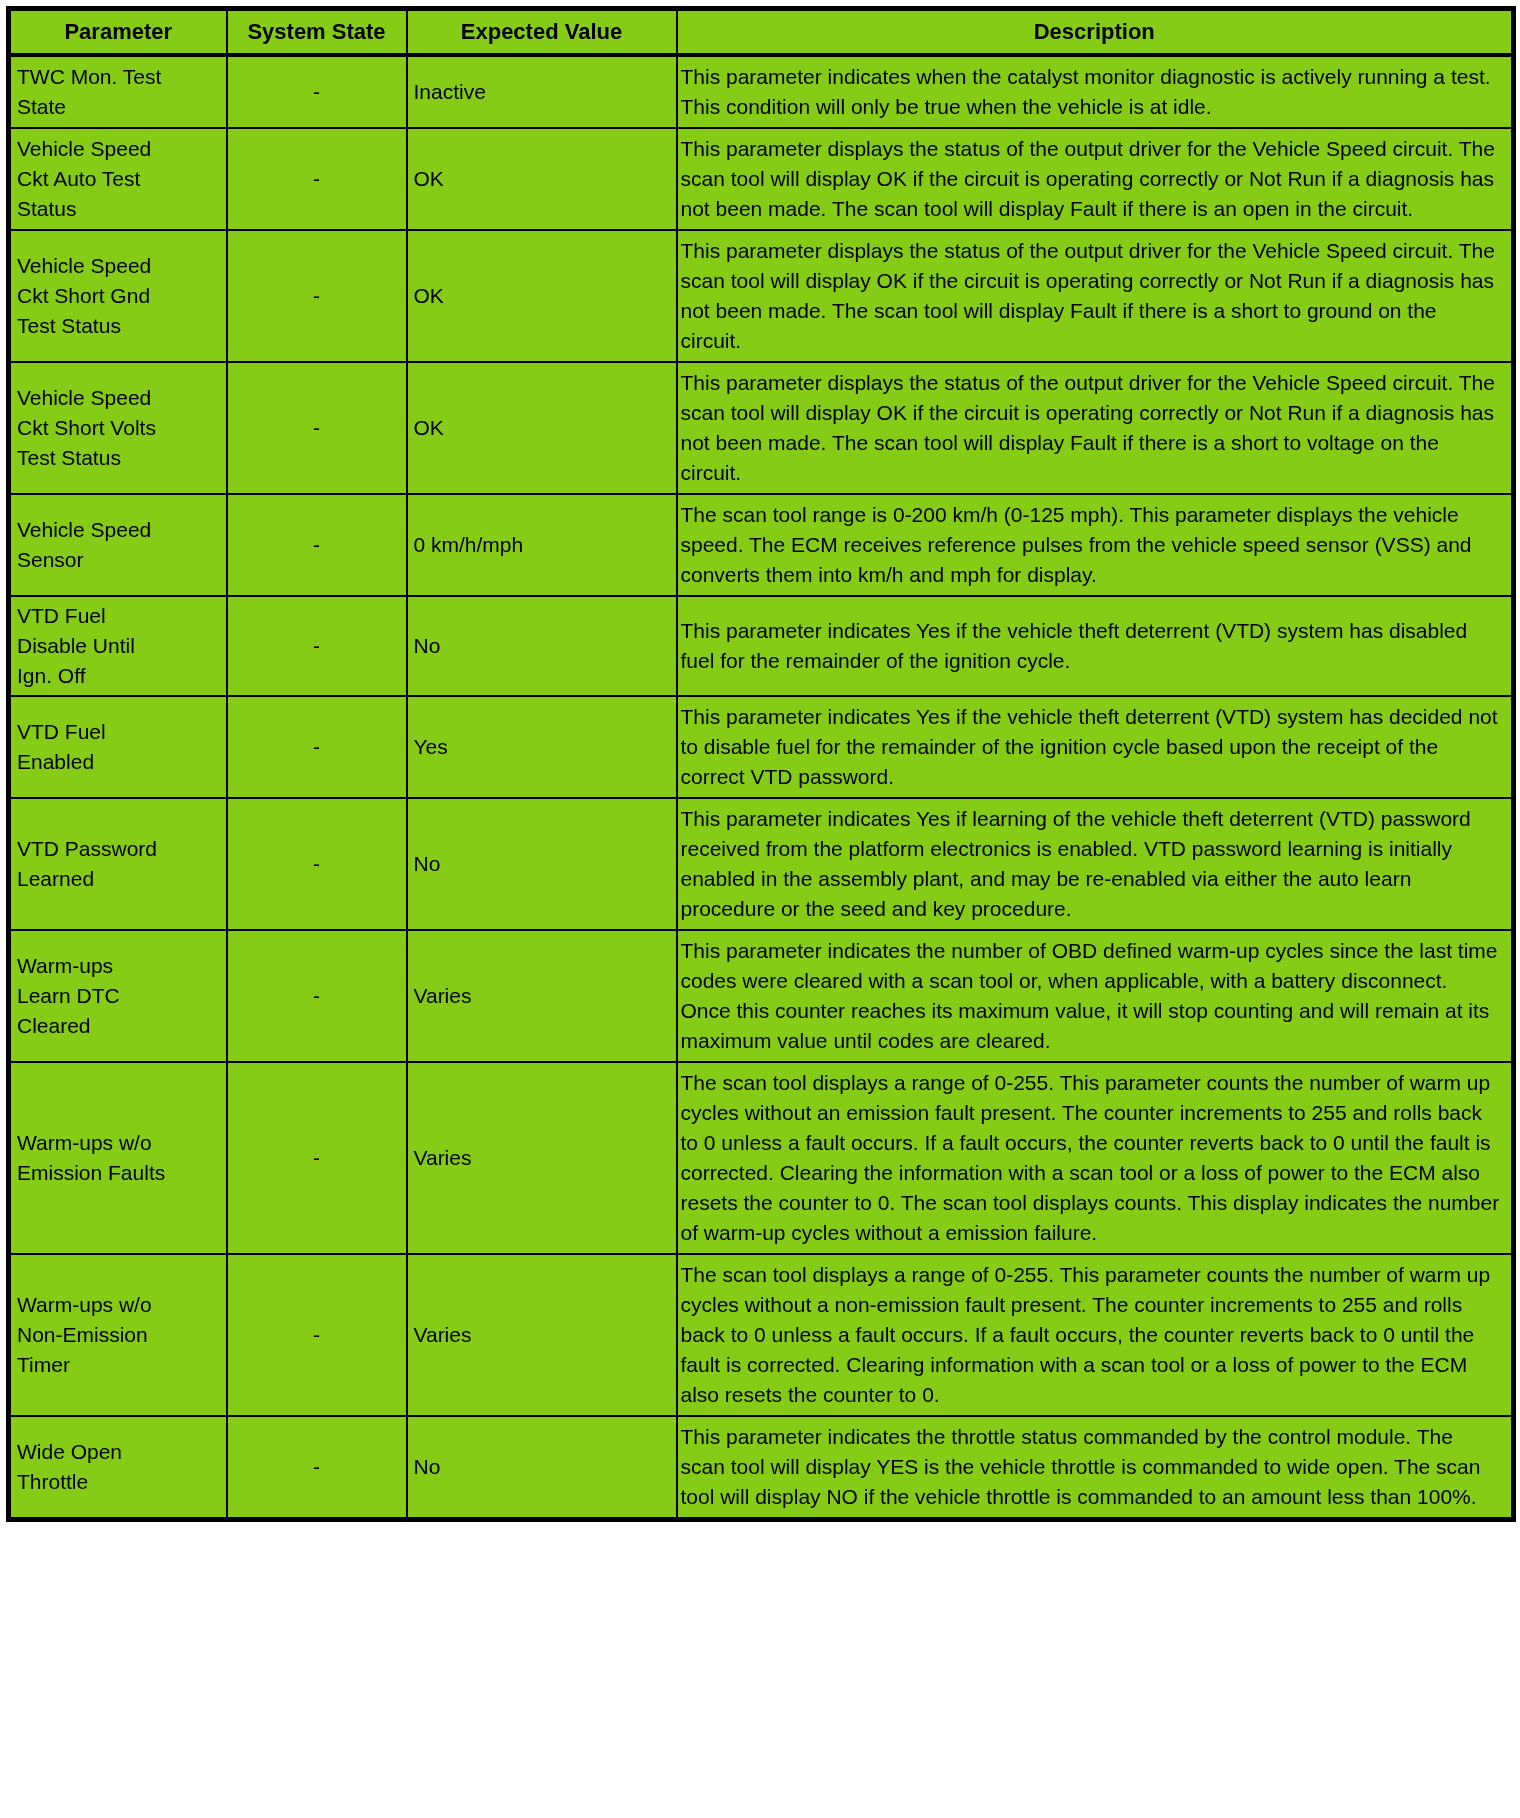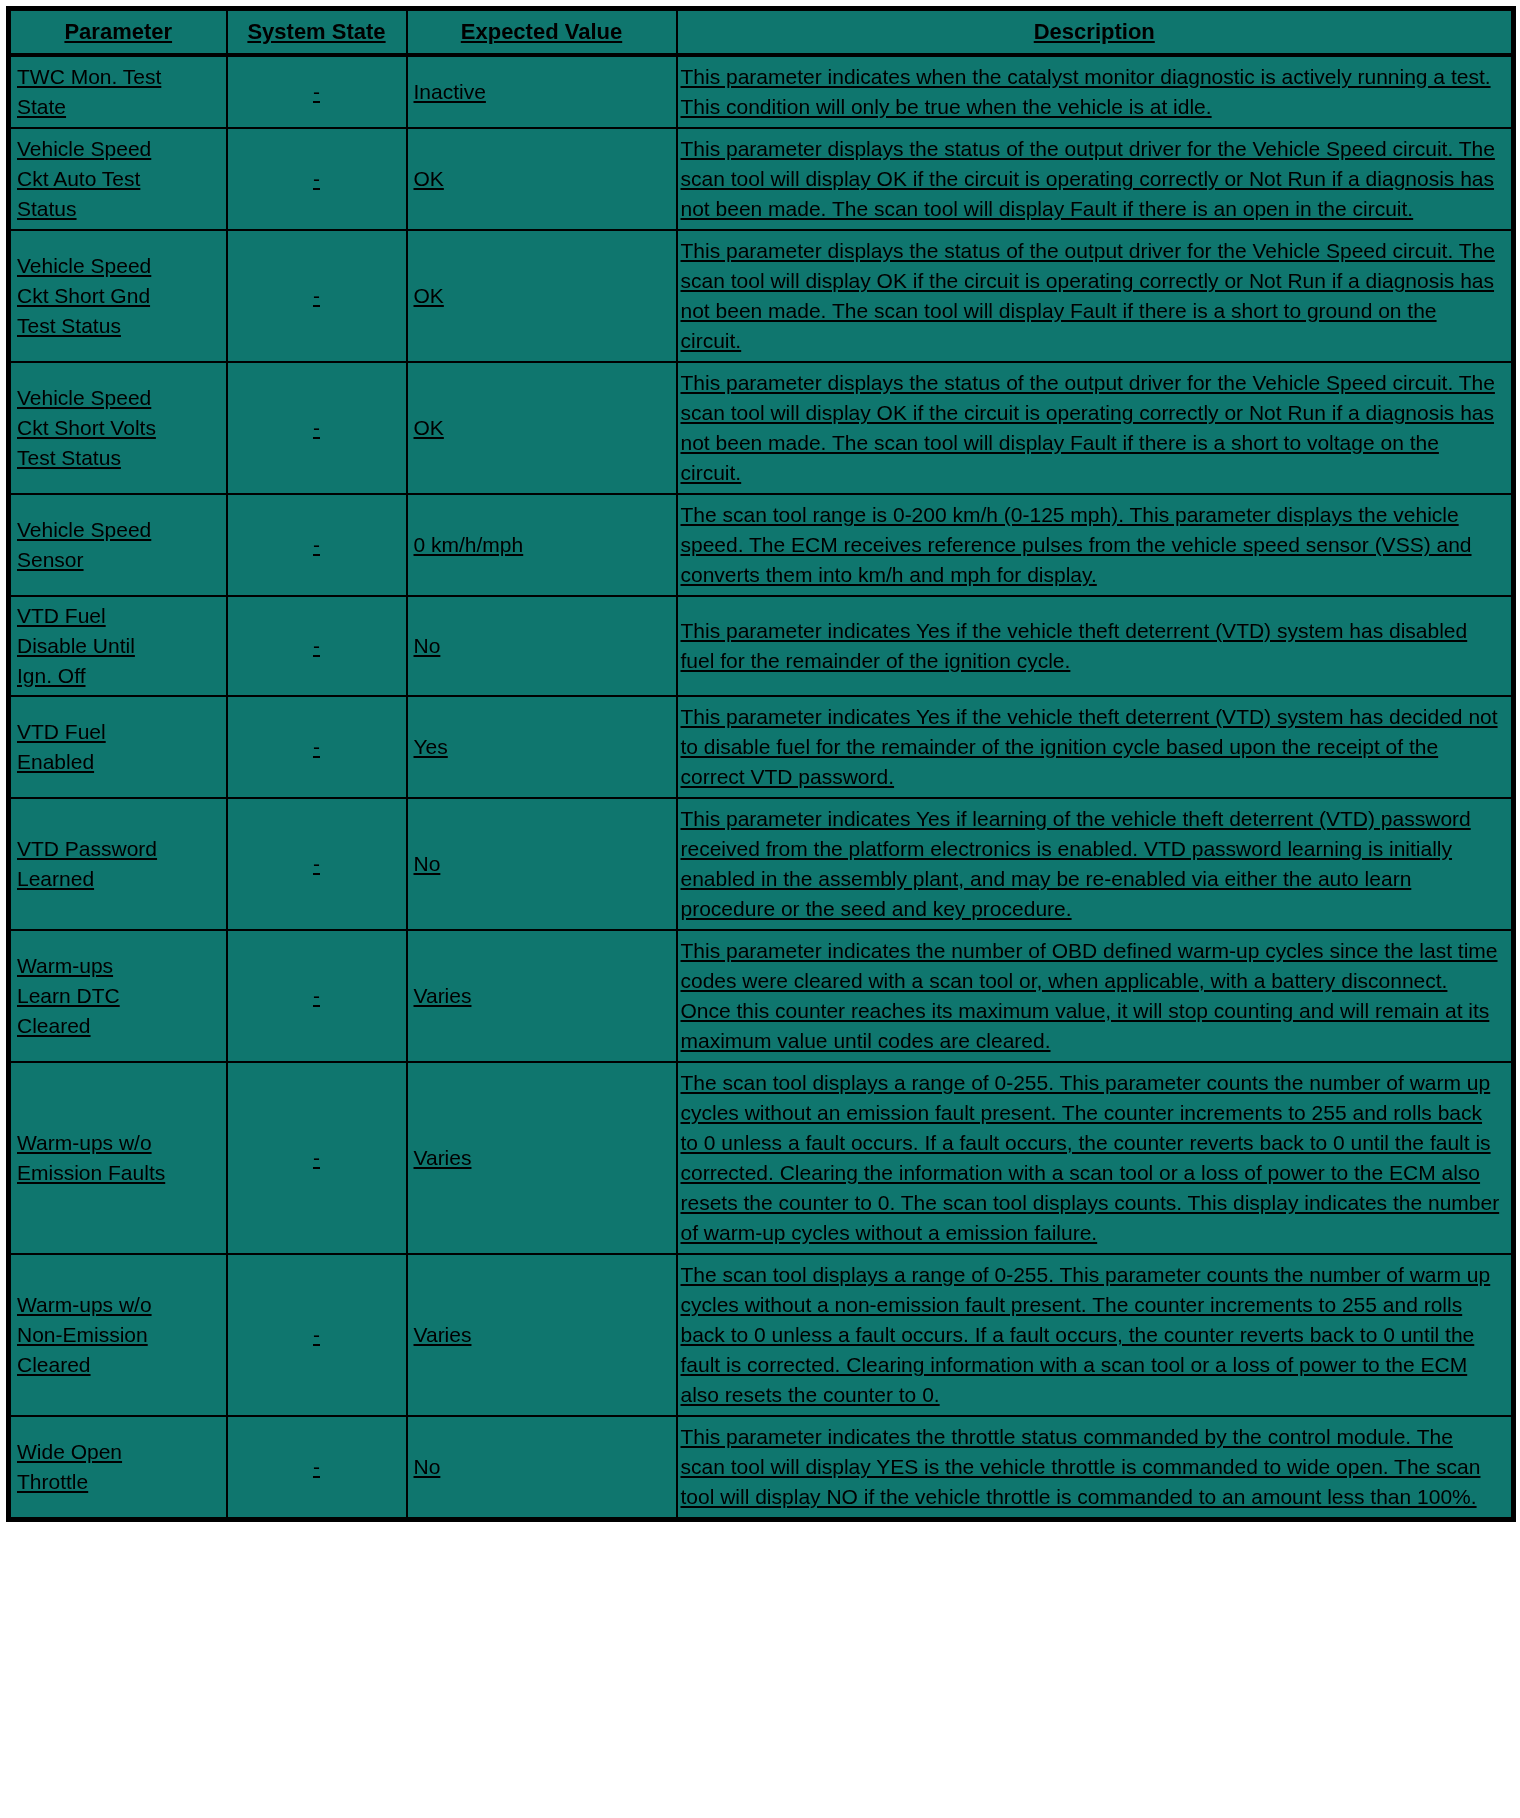--- a/index.html
+++ b/index.html
@@ -13,22 +13,21 @@
     font-family: "Liberation Sans", sans-serif;
     color: #000000;
     box-sizing: border-box;
     padding: 6px 4px 4px 6px;
   }
   table.param-table {
     border-collapse: collapse;
     table-layout: fixed;
     width: 1510px;
     border: 5px solid #000000;
-    background: #0f766e;
-    text-decoration: underline;
+    background: #84cc16;
   }
   col.c-param  { width: 218px; }
   col.c-state  { width: 180px; }
   col.c-value  { width: 270px; }
   col.c-desc   { width: auto;  }
   th, td {
     border: 2px solid #000000;
     font-size: 21px;
     line-height: 30px;
     vertical-align: middle;
@@ -145,21 +144,21 @@
   </tr>
 
   <tr>
     <td class="param">Warm-ups w/o Emission Faults</td>
     <td class="state">-</td>
     <td class="value">Varies</td>
     <td class="desc">The scan tool displays a range of 0-255. This parameter counts the number of warm up cycles without an emission fault present. The counter increments to 255 and rolls back to 0 unless a fault occurs. If a fault occurs, the counter reverts back to 0 until the fault is corrected. Clearing the information with a scan tool or a loss of power to the ECM also resets the counter to 0. The scan tool displays counts. This display indicates the number of warm-up cycles without a emission failure.</td>
   </tr>
 
   <tr>
-    <td class="param">Warm-ups w/o Non-Emission Cleared</td>
+    <td class="param">Warm-ups w/o Non-Emission Timer</td>
     <td class="state">-</td>
     <td class="value">Varies</td>
     <td class="desc">The scan tool displays a range of 0-255. This parameter counts the number of warm up cycles without a non-emission fault present. The counter increments to 255 and rolls back to 0 unless a fault occurs. If a fault occurs, the counter reverts back to 0 until the fault is corrected. Clearing information with a scan tool or a loss of power to the ECM also resets the counter to 0.</td>
   </tr>
 
   <tr>
     <td class="param">Wide Open Throttle</td>
     <td class="state">-</td>
     <td class="value">No</td>
     <td class="desc">This parameter indicates the throttle status commanded by the control module. The scan tool will display YES is the vehicle throttle is commanded to wide open. The scan tool will display NO if the vehicle throttle is commanded to an amount less than 100%.</td>

